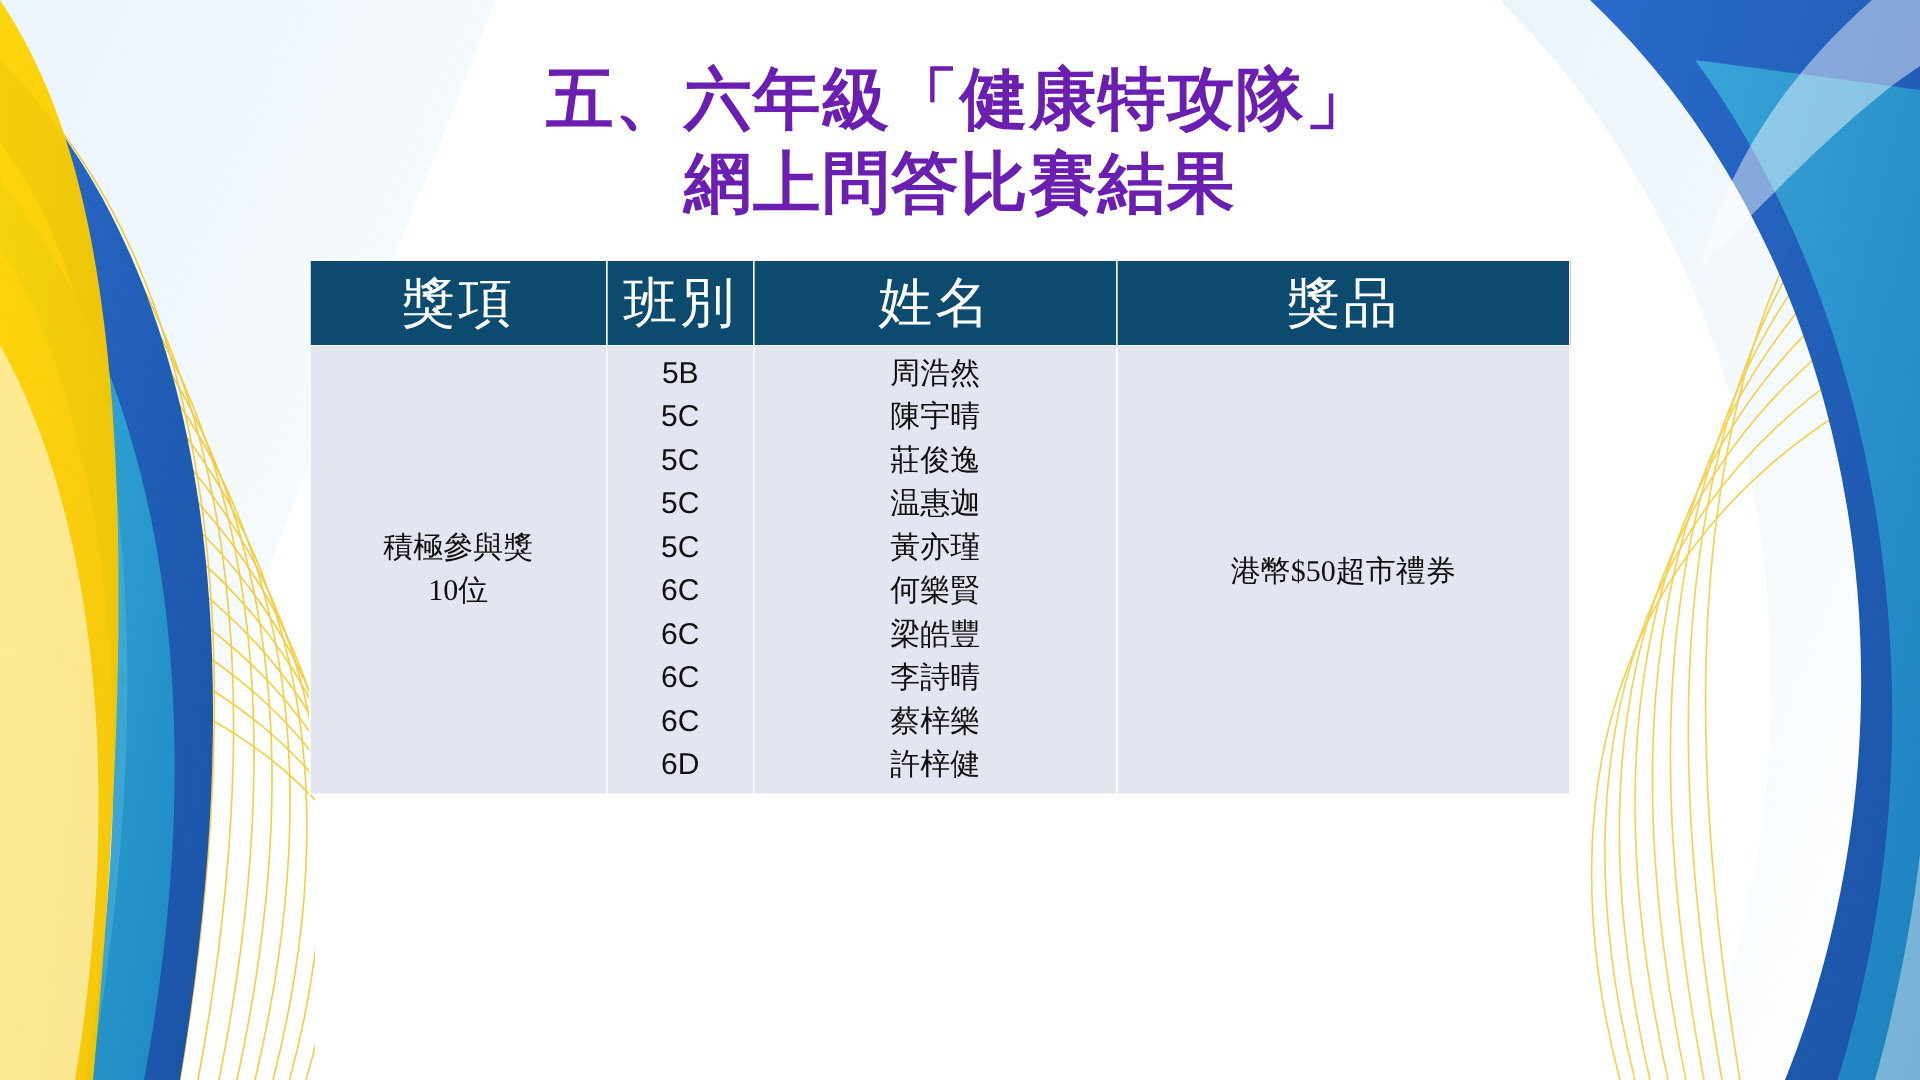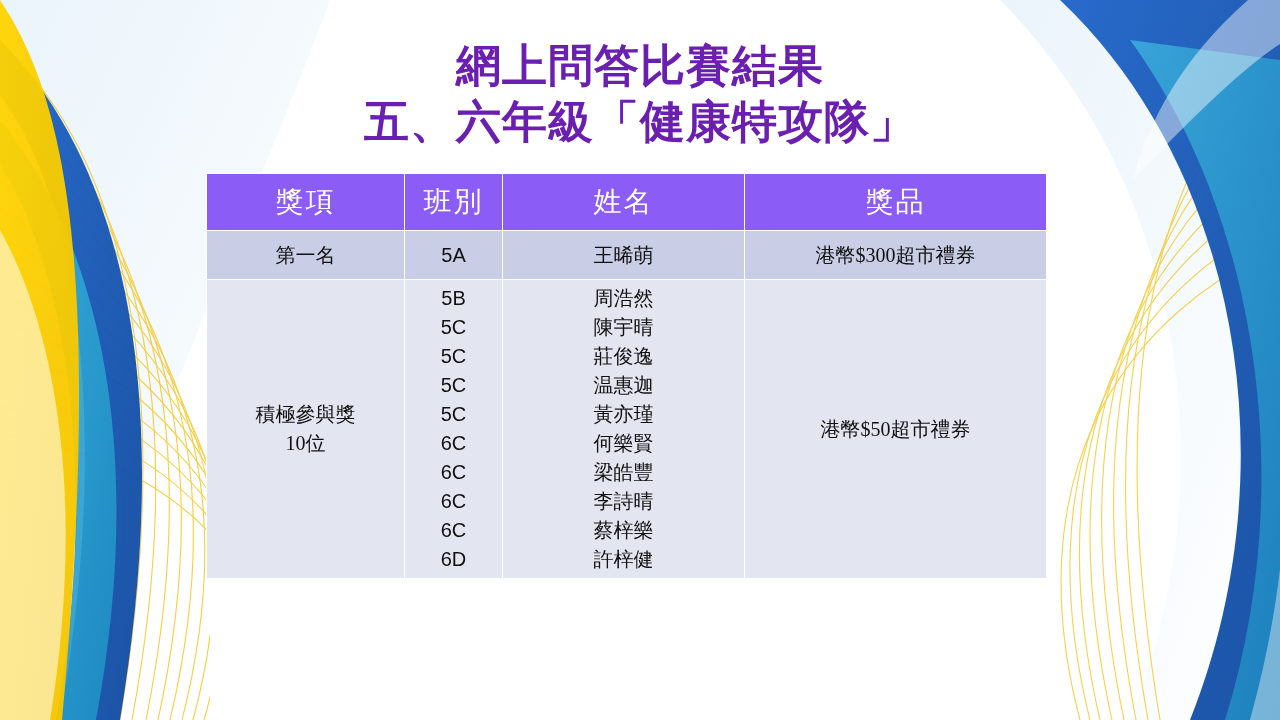--- a/index.html
+++ b/index.html
@@ -58,23 +58,23 @@
     border-collapse: collapse;
     width: 840px;
     table-layout: fixed;
   }
   table.results col.c-award { width: 198px; }
   table.results col.c-class { width: 98px; }
   table.results col.c-name  { width: 242px; }
   table.results col.c-prize { width: 302px; }
 
   table.results th {
-    background: #8b5cf6;
+    background: #0c4a6e;
     color: #ffffff;
-    font-size: 28px;
+    font-size: 36px;
     font-weight: normal;
     height: 54px;
     border: 1px solid #ffffff;
     letter-spacing: 2px;
   }
   table.results td {
     border: 1px solid #ffffff;
     text-align: center;
     font-size: 20px;
     color: #111111;
@@ -177,47 +177,41 @@
 
     <path d="M1280,0 L1280,720 L1190,720 C1290,470 1240,170 1060,0 Z" fill="url(#gdeep)" opacity="0.95"></path>
     <path d="M1280,60 L1280,720 L1225,720 C1300,480 1255,210 1130,40 Z" fill="url(#gcyan)" opacity="0.75"></path>
     <path d="M1280,300 L1280,720 L1250,720 C1300,540 1288,400 1280,300 Z" fill="#ffffff" opacity="0.4"></path>
     <path d="M1248,0 C1180,60 1150,120 1132,180 C1190,120 1240,70 1280,44 L1280,0 Z" fill="#ffffff" opacity="0.45"></path>
   </svg>
 
   <div id="content">
 
     <div class="title-block">
+      <div class="title-line">五、六年級「健康特攻隊」</div>
       <div class="title-line">網上問答比賽結果</div>
-      <div class="title-line">五、六年級「健康特攻隊」</div>
     </div>
 
     <div class="table-wrap">
       <table class="results">
         <colgroup>
           <col class="c-award">
             <col class="c-class">
             <col class="c-name">
             <col class="c-prize">
         </colgroup>
         <thead>
           <tr>
             <th>獎項</th>
             <th>班別</th>
             <th>姓名</th>
             <th>獎品</th>
           </tr>
         </thead>
         <tbody>
-          <tr class="band-a">
-            <td class="row1">第一名</td>
-            <td class="row1 class-cell">5A</td>
-            <td class="row1">王晞萌</td>
-            <td class="row1">港幣$300超市禮券</td>
-          </tr>
           <tr class="band-d">
             <td class="tall award-two-lines">
               <span class="stack">積極參與獎</span>
               <span class="stack">10位</span>
             </td>
             <td class="tall class-cell">
               <span class="stack">5B</span>
               <span class="stack">5C</span>
               <span class="stack">5C</span>
               <span class="stack">5C</span>

